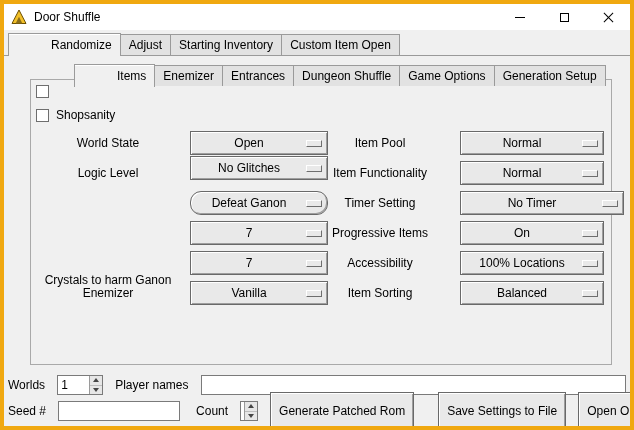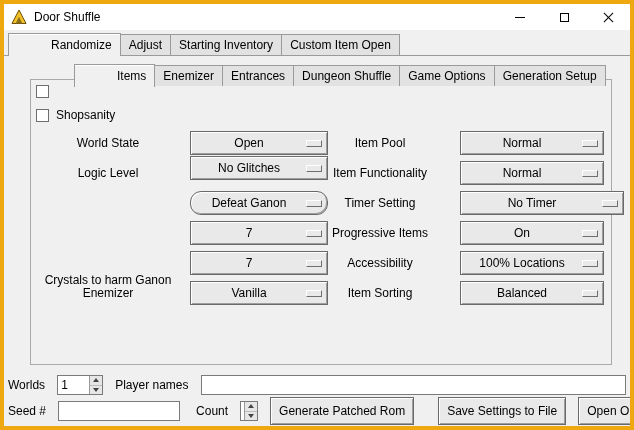--- a/index.html
+++ b/index.html
@@ -83,21 +83,21 @@
   .entry.flexfill { flex:1; min-width:40px; }
   .spinbox { display:flex; height:20px; background:#fff; border:1px solid #7a7a7a; }
   .spin-input { width:100%; height:100%; border:none; outline:none; font-family:inherit; font-size:12px; padding:0 0 0 3px; background:#fff; }
   .spin-value-wrap { flex:1; min-width:0; }
   .spin-arrows { width:13px; display:flex; flex-direction:column; border-left:1px solid #9a9a9a; }
   .spin-btn { flex:1; background:#e6e6e6; display:flex; align-items:center; justify-content:center; }
   .spin-btn + .spin-btn { border-top:1px solid #bdbdbd; }
   .tri-up { width:0; height:0; border-left:3px solid transparent; border-right:3px solid transparent; border-bottom:4px solid #444; }
   .tri-down { width:0; height:0; border-left:3px solid transparent; border-right:3px solid transparent; border-top:4px solid #444; }
   .tk-button {
-    height:28px; background:#e9e9e9; border:1px solid #696969;
+    height:38px; background:#e9e9e9; border:1px solid #696969;
     box-shadow: inset 1px 1px 0 #ffffff, inset -1px -1px 0 #9e9e9e;
     font-family:inherit; font-size:12px; padding:0 8px; white-space:nowrap; cursor:default;
   }
   .spacer { flex:1; }
   .sb-worlds { width:46px; }
   .sb-count { width:40px; }
   .seed-entry { width:122px; }
 </style>
 </head>
 <body>

